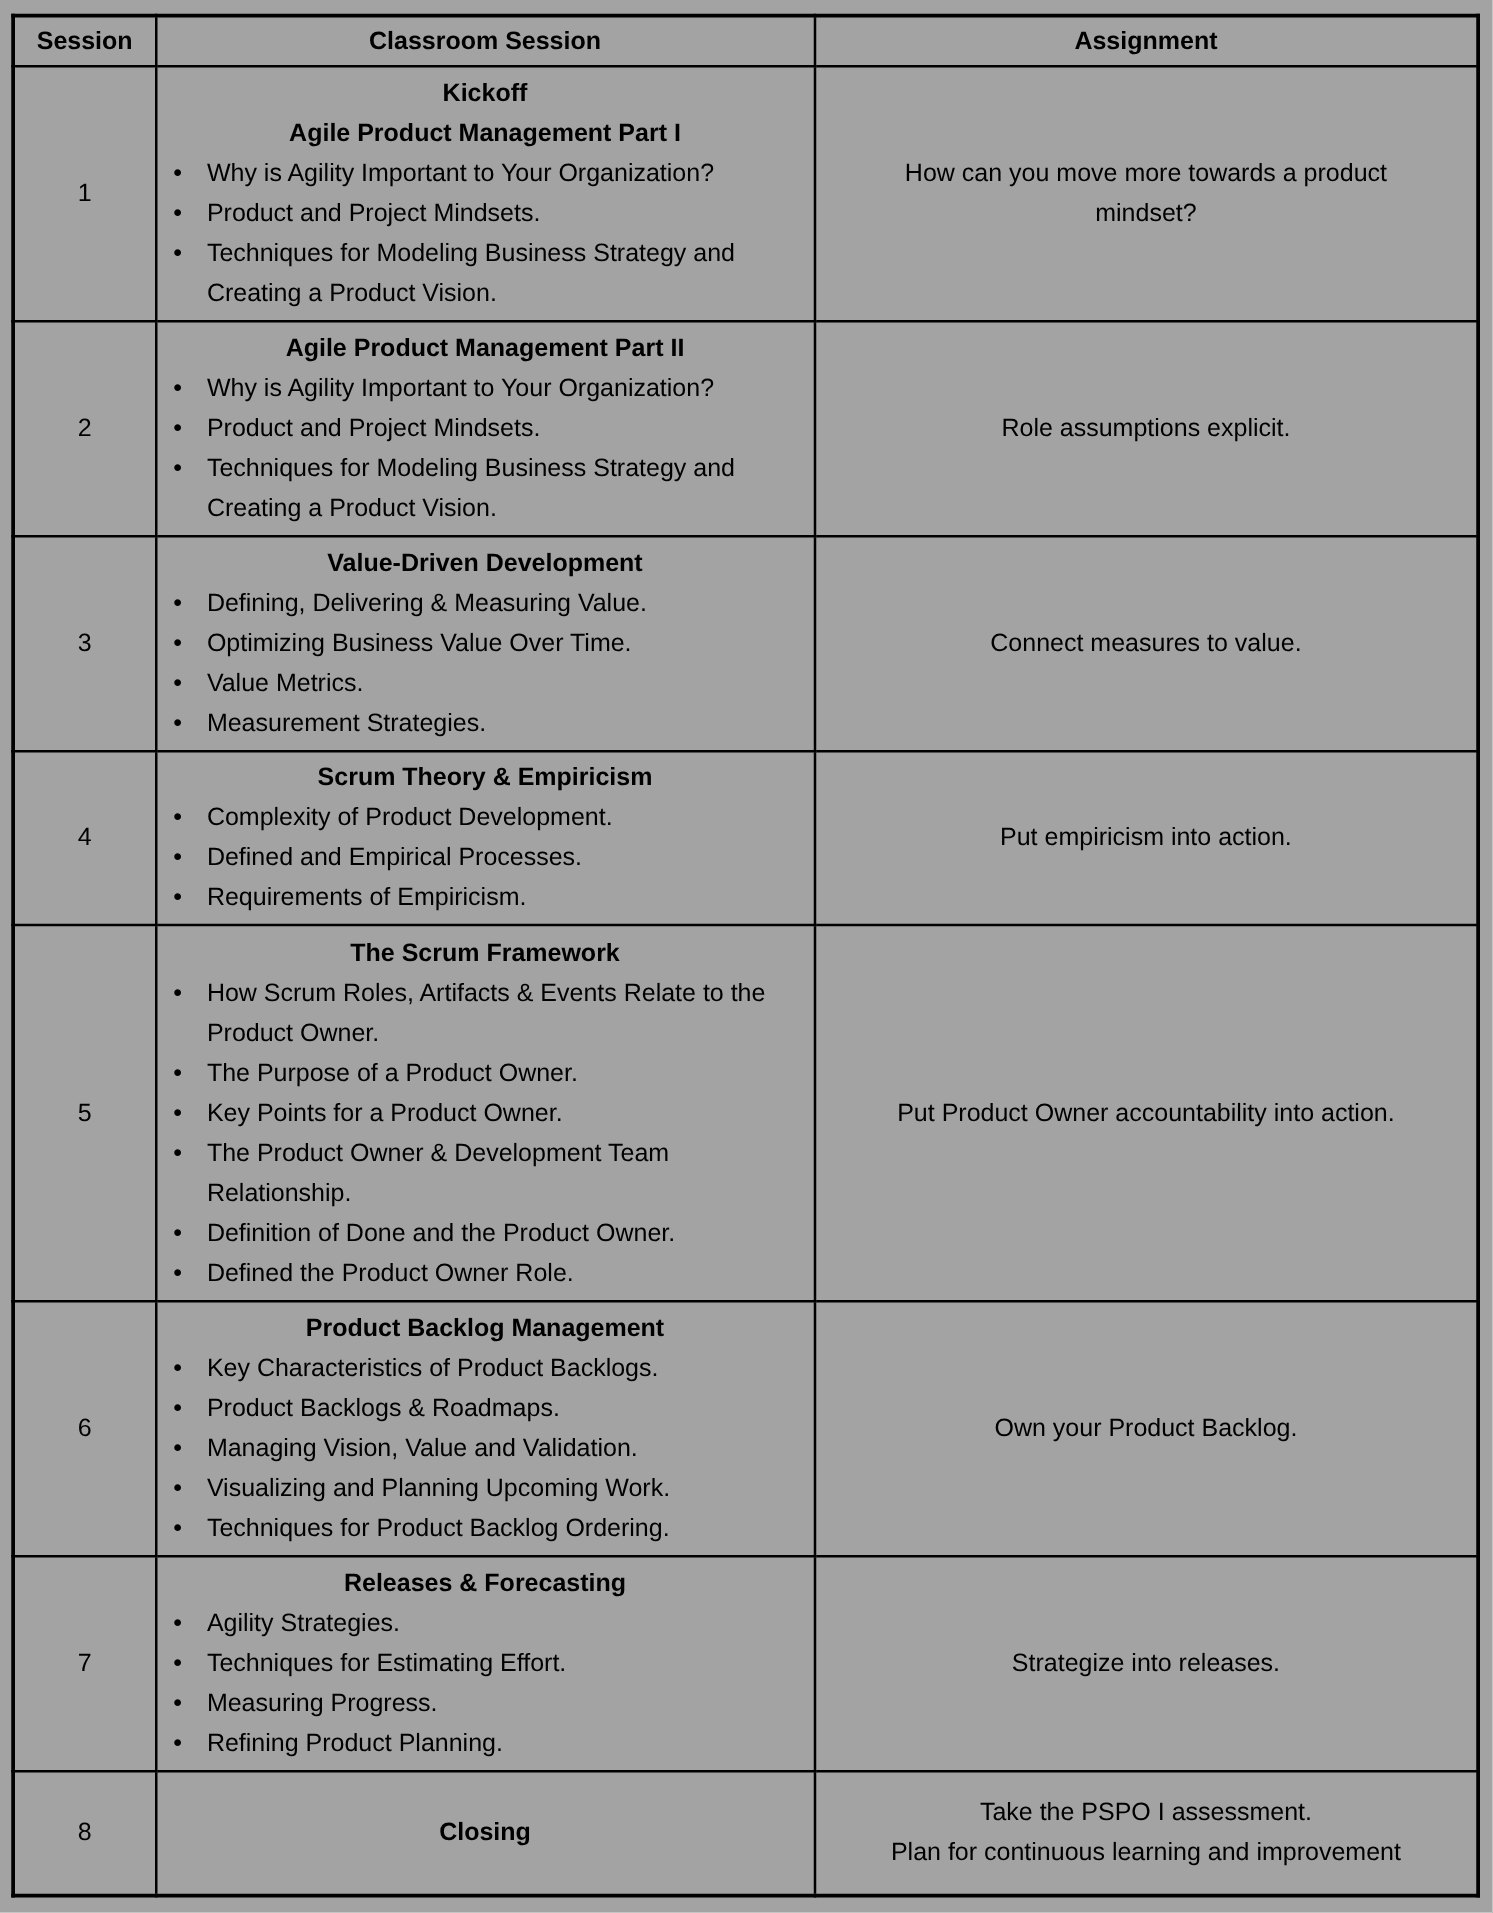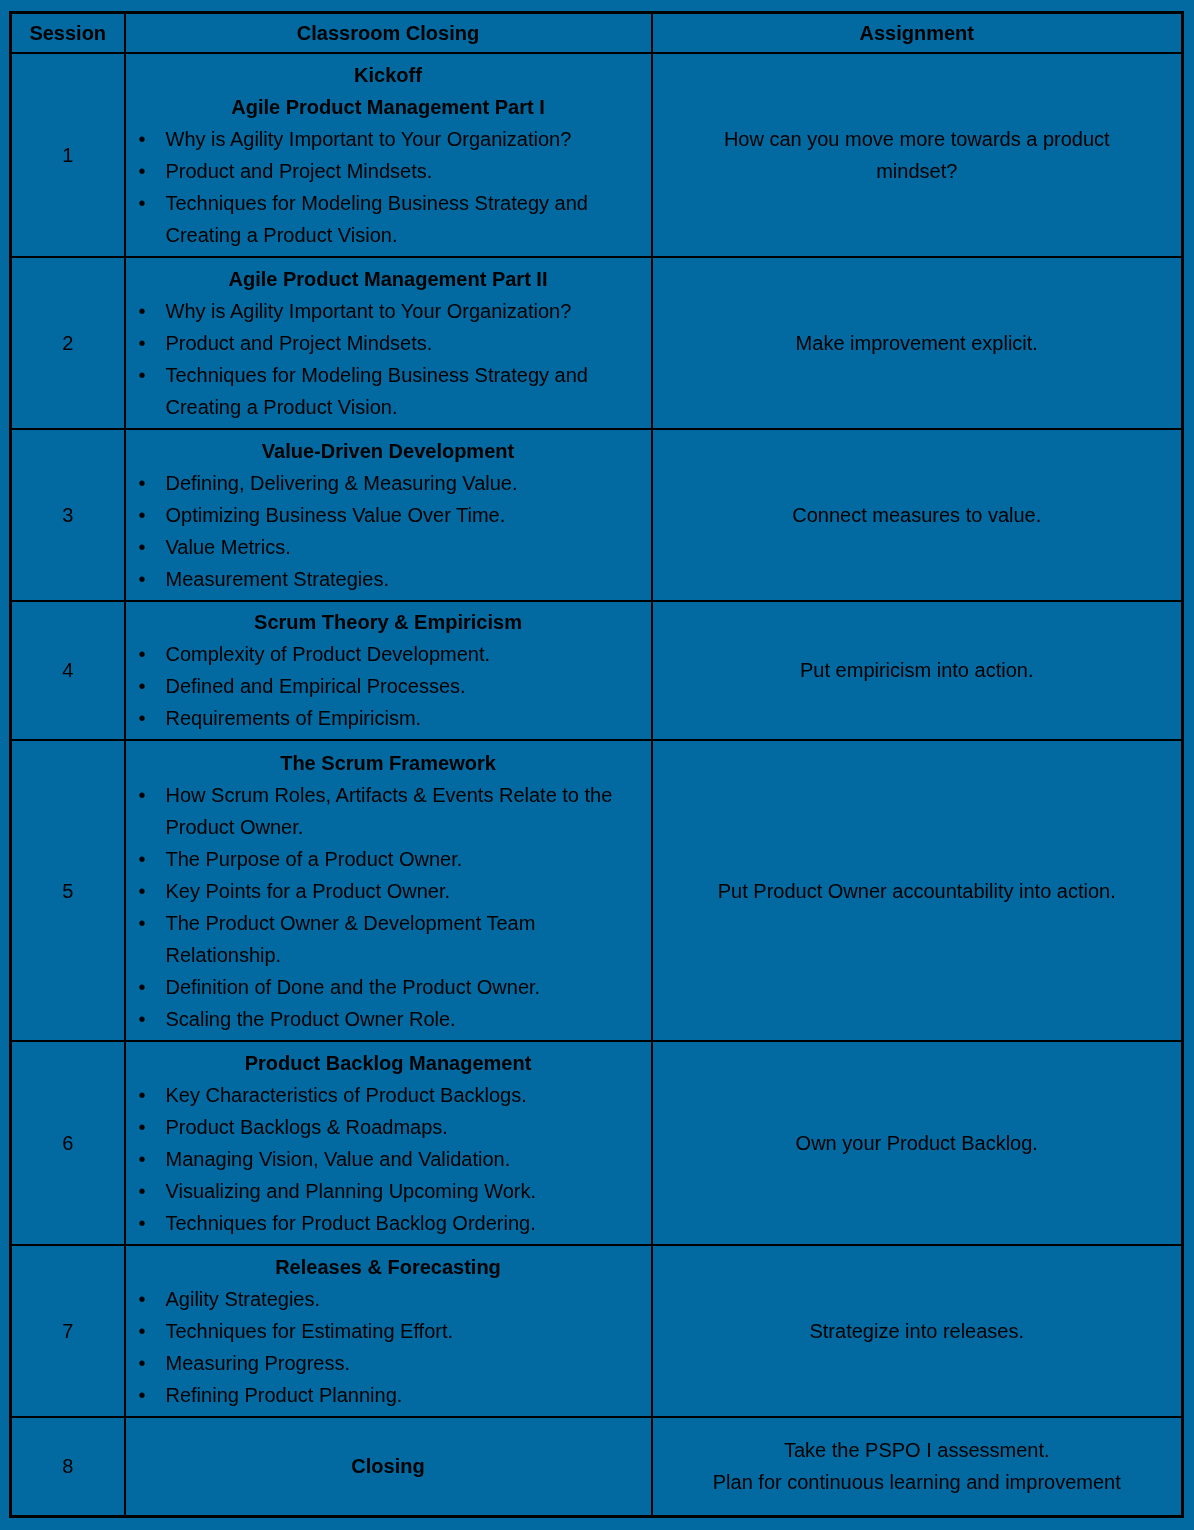--- a/index.html
+++ b/index.html
@@ -5,21 +5,21 @@
   html, body {
     margin: 0;
     padding: 0;
     background: #ffffff;
   }
   .page {
     width: 1194px;
     height: 1530px;
     box-sizing: border-box;
     padding: 11px 10px 10px 9px;
-    background: #0369a1;
+    background: #a3a3a3;
     font-family: "Liberation Sans", "DejaVu Sans", sans-serif;
     color: #000000;
   }
   table.schedule {
     width: 100%;
     height: 1507px;
     border-collapse: collapse;
     table-layout: fixed;
     border: 3px solid #000000;
   }
@@ -73,21 +73,21 @@
 <div class="page">
   <table class="schedule">
     <colgroup>
       <col class="c-session">
       <col class="c-classroom">
       <col class="c-assignment">
     </colgroup>
     <thead>
       <tr>
         <th>Session</th>
-        <th>Classroom Closing</th>
+        <th>Classroom Session</th>
         <th>Assignment</th>
       </tr>
     </thead>
     <tbody id="rows">
         <tr>
           <td class="col-session"><span>1</span></td>
           <td class="col-classroom">
             <div class="cell-title">Kickoff</div>
             <div class="cell-title">Agile Product Management Part I</div>
             <div class="bullet">
@@ -119,21 +119,21 @@
             <div class="bullet">
               <span class="marker">•</span>
               <span class="bullet-text">Product and Project Mindsets.</span>
             </div>
             <div class="bullet">
               <span class="marker">•</span>
               <span class="bullet-text">Techniques for Modeling Business Strategy and Creating a Product Vision.</span>
             </div>
           </td>
           <td class="col-assignment">
-            <div>Make improvement explicit.</div>
+            <div>Role assumptions explicit.</div>
           </td>
         </tr>
         <tr>
           <td class="col-session"><span>3</span></td>
           <td class="col-classroom">
             <div class="cell-title">Value-Driven Development</div>
             <div class="bullet">
               <span class="marker">•</span>
               <span class="bullet-text">Defining, Delivering &amp; Measuring Value.</span>
             </div>
@@ -194,21 +194,21 @@
             <div class="bullet">
               <span class="marker">•</span>
               <span class="bullet-text">The Product Owner &amp; Development Team Relationship.</span>
             </div>
             <div class="bullet">
               <span class="marker">•</span>
               <span class="bullet-text">Definition of Done and the Product Owner.</span>
             </div>
             <div class="bullet">
               <span class="marker">•</span>
-              <span class="bullet-text">Scaling the Product Owner Role.</span>
+              <span class="bullet-text">Defined the Product Owner Role.</span>
             </div>
           </td>
           <td class="col-assignment">
             <div>Put Product Owner accountability into action.</div>
           </td>
         </tr>
         <tr>
           <td class="col-session"><span>6</span></td>
           <td class="col-classroom">
             <div class="cell-title">Product Backlog Management</div>

